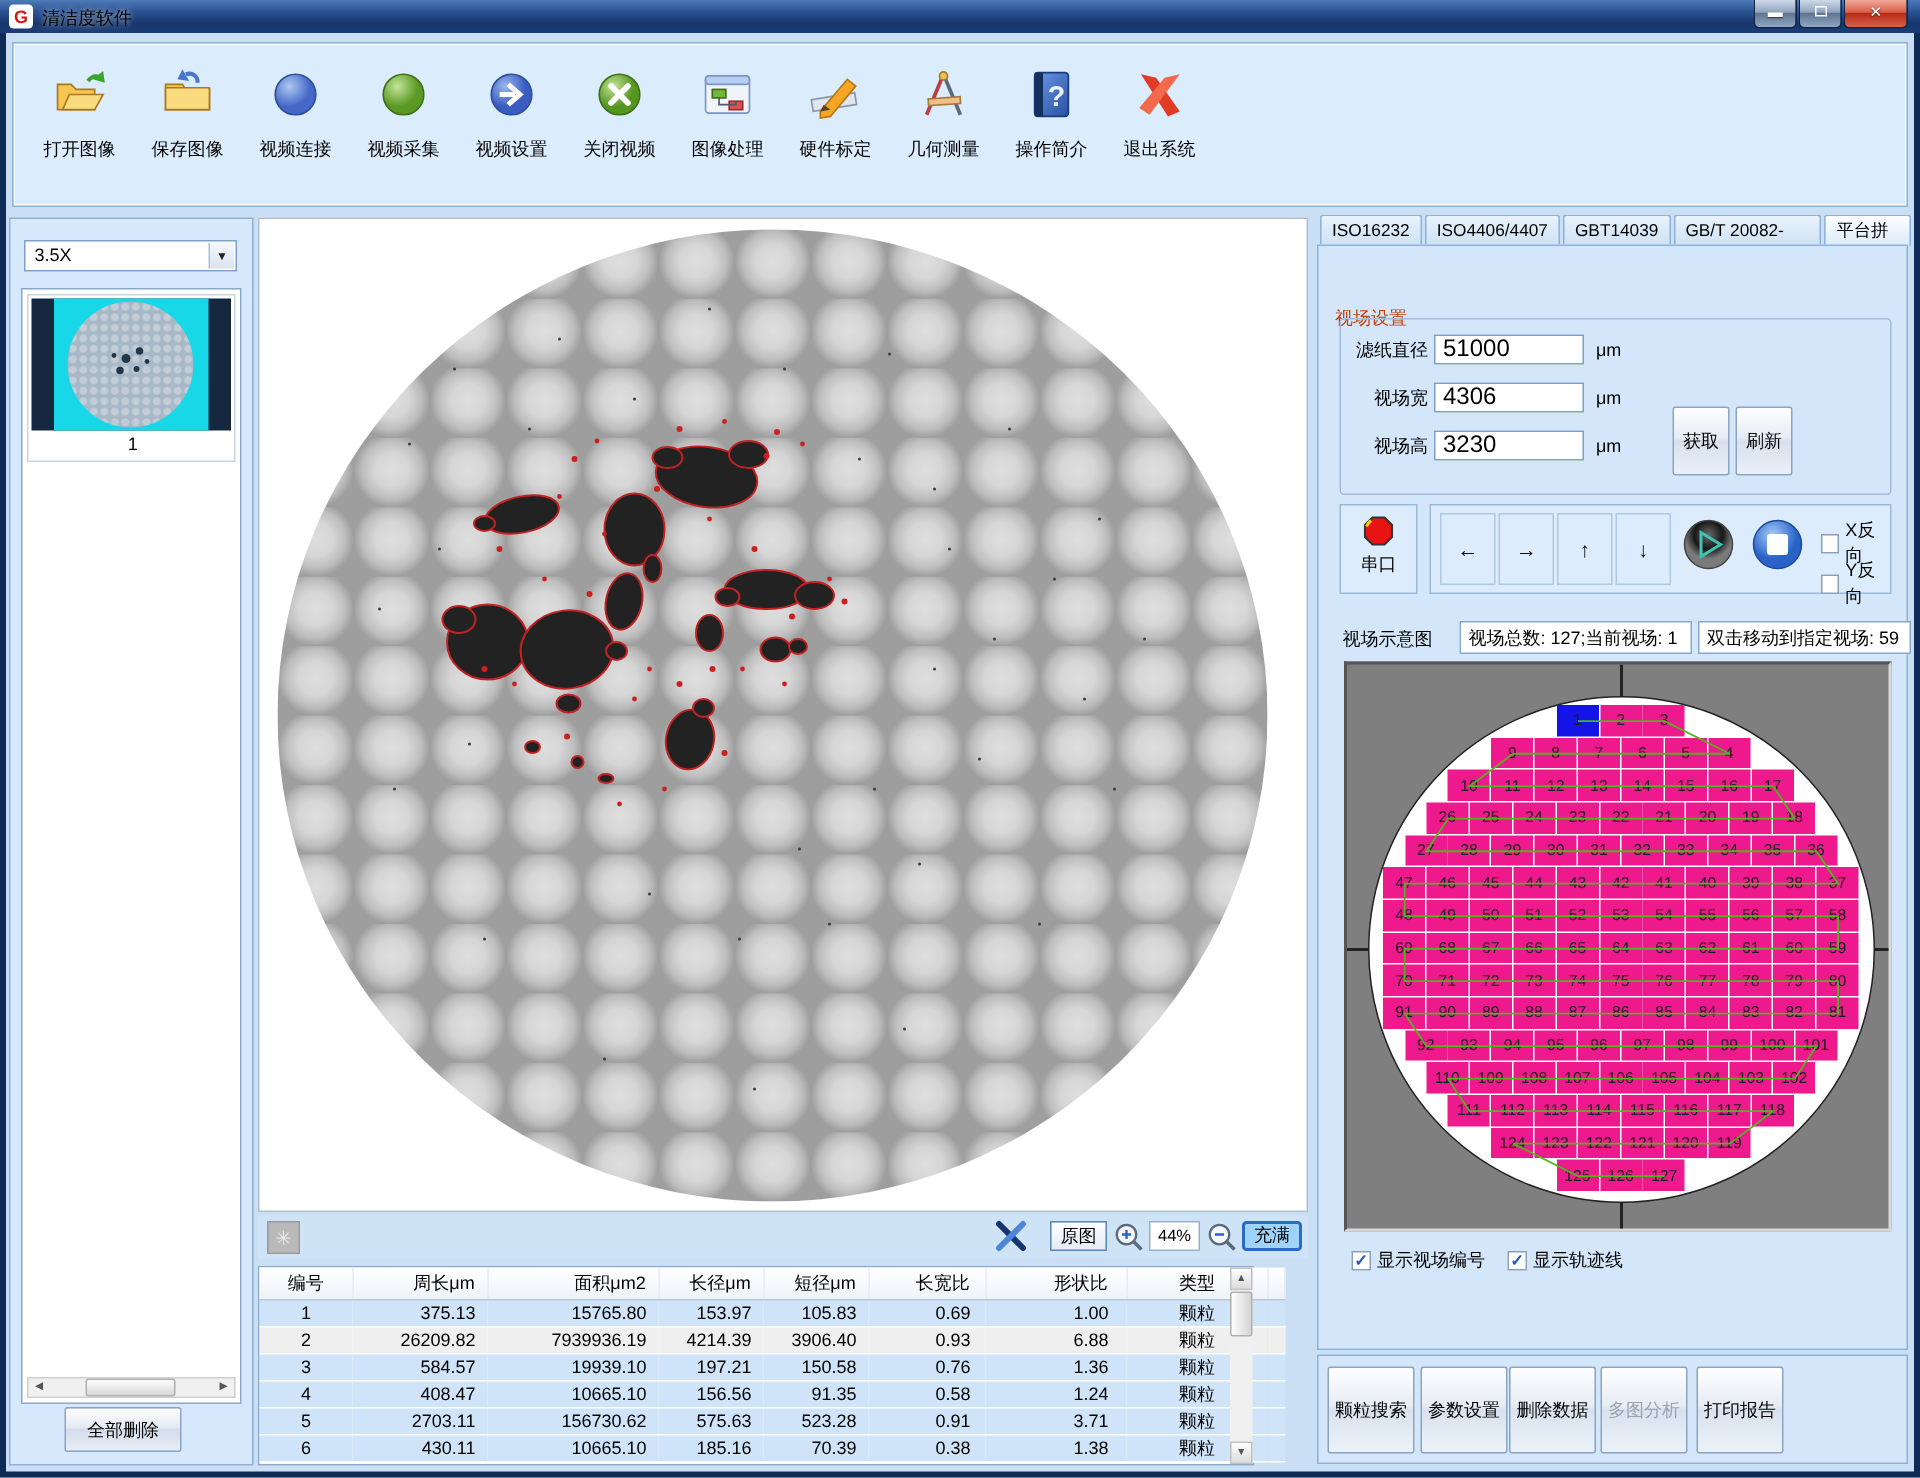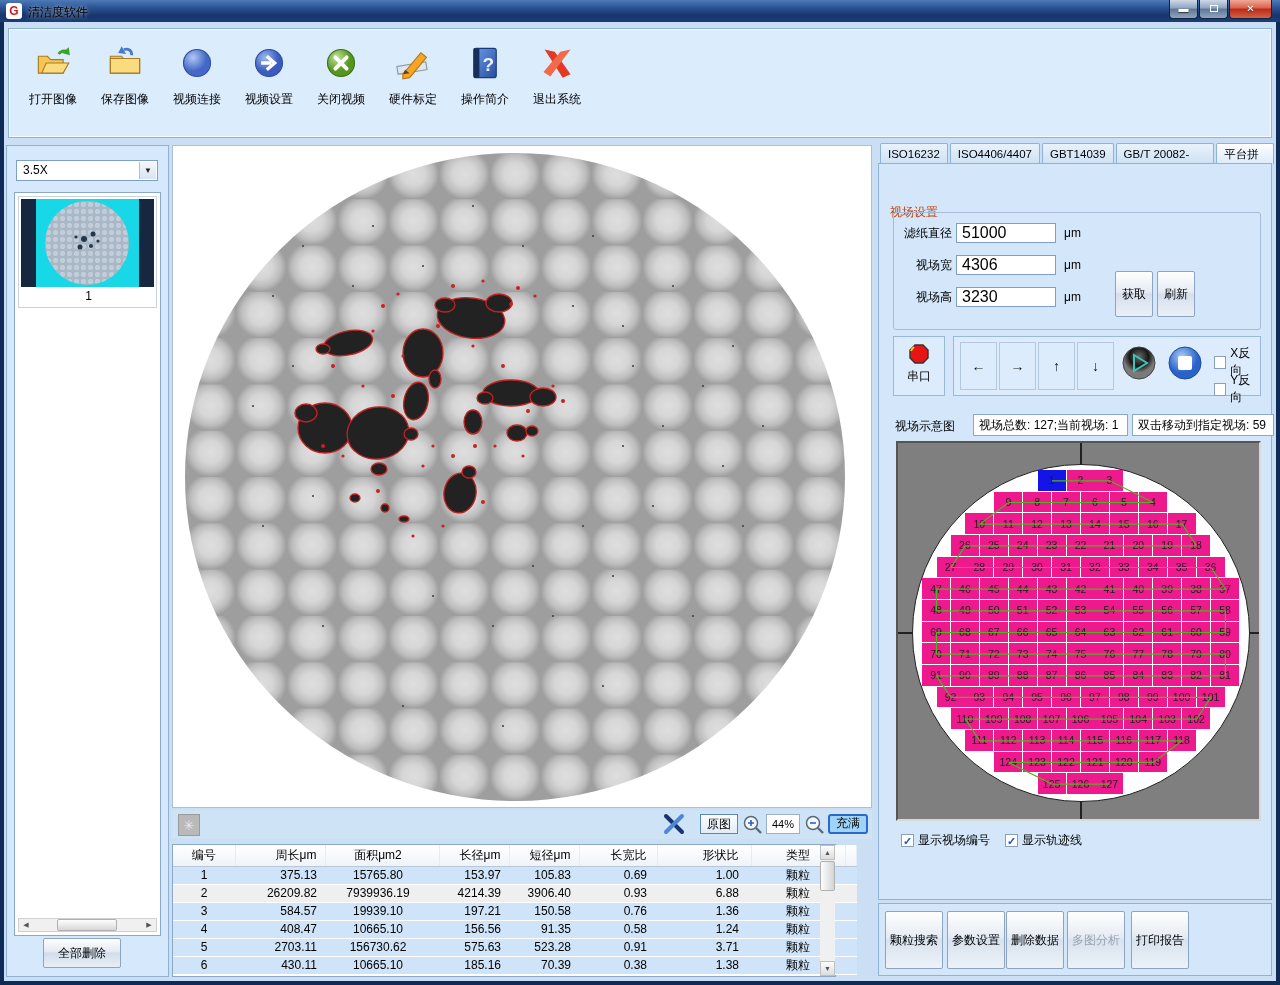--- a/index.html
+++ b/index.html
@@ -88,21 +88,21 @@
   .ptable { position:absolute; left:168px; top:822px; width:664px; height:133px; background:#fff;
     border:1px solid #8aa8c8; }
   table.grid { border-collapse:collapse; table-layout:fixed; width:684px; font-size:12px; }
   table.grid th { height:21px; font-weight:normal; color:#000; background:linear-gradient(180deg,#ffffff,#eef3f9);
     border-bottom:1px solid #b8c8d8; border-right:1px solid #e4ecf4; }
   table.grid td { height:17px; border-bottom:1px solid #fff; color:#000; }
   table.grid tr { background:#cfe4f8; }
   table.grid tr.sel { background:#efefef; }
   .c0 { width:62px; text-align:center; }
   .c1 { width:90px; text-align:right; padding-right:8px; }
-  .c2 { width:114px; text-align:center; padding-right:8px; }
+  .c2 { width:114px; text-align:right; padding-right:8px; }
   .c3 { width:70px; text-align:right; padding-right:8px; }
   .c4 { width:70px; text-align:right; padding-right:8px; }
   .c5 { width:78px; text-align:right; padding-right:10px; }
   .c6 { width:94px; text-align:right; padding-right:12px; }
   .c7 { width:94px; text-align:center; }
   .cfill { width:auto; }
   .vscroll { position:absolute; right:0; top:0; width:15px; height:131px; background:#f0f0f0; }
   .vscroll .uarr,.vscroll .darr { position:absolute; left:0; width:15px; height:15px;
     background:linear-gradient(180deg,#fdfdfd,#dcdcdc); border:1px solid #c0c0c0;
     font-size:7px; color:#555; text-align:center; line-height:14px; }
@@ -218,20 +218,32 @@
                 <stop offset="100%" stop-color="#4568c8"></stop>
               </radialGradient>
             </defs>
           <circle cx="16" cy="16" r="12" fill="url(#g1)" stroke="#2c4f9e"></circle>
         </svg>
         <span class="tblabel">视频连接</span>
       </div>
       <div class="tbitem">
         <svg viewBox="0 0 32 32">
           <defs>
+              <radialGradient id="g2" cx="35%" cy="30%">
+                <stop offset="0%" stop-color="#c4e49a"></stop>
+                <stop offset="100%" stop-color="#5a9a24"></stop>
+              </radialGradient>
+            </defs>
+          <circle cx="16" cy="16" r="12" fill="url(#g2)" stroke="#3f7018"></circle>
+        </svg>
+        <span class="tblabel">视频采集</span>
+      </div>
+      <div class="tbitem">
+        <svg viewBox="0 0 32 32">
+          <defs>
               <radialGradient id="g3" cx="35%" cy="30%">
                 <stop offset="0%" stop-color="#9cb8ee"></stop>
                 <stop offset="100%" stop-color="#3a5cc0"></stop>
               </radialGradient>
             </defs>
           <circle cx="16" cy="16" r="12" fill="url(#g3)" stroke="#2c4f9e"></circle>
           <path d="M9 16h9M14 10l7 6-7 6" fill="none" stroke="#fff" stroke-width="3"></path>
         </svg>
         <span class="tblabel">视频设置</span>
       </div>
@@ -243,25 +255,44 @@
                 <stop offset="100%" stop-color="#55961f"></stop>
               </radialGradient>
             </defs>
           <circle cx="16" cy="16" r="12" fill="url(#g4)" stroke="#3f7018"></circle>
           <path d="M11 11l10 10M21 11L11 21" stroke="#fff" stroke-width="3.4" stroke-linecap="round"></path>
         </svg>
         <span class="tblabel">关闭视频</span>
       </div>
       <div class="tbitem">
         <svg viewBox="0 0 32 32">
+          <rect x="3" y="5" width="26" height="22" rx="2" fill="#f0f4fa" stroke="#7a96c8"></rect>
+          <rect x="3" y="5" width="26" height="5" rx="2" fill="#b8cdf0" stroke="#7a96c8"></rect>
+          <rect x="7" y="13" width="8" height="5" fill="#74b838" stroke="#3f7018"></rect>
+          <rect x="17" y="20" width="8" height="5" fill="#e05050" stroke="#903030"></rect>
+          <path d="M11 18v4h10v-2" fill="none" stroke="#556"></path>
+        </svg>
+        <span class="tblabel">图像处理</span>
+      </div>
+      <div class="tbitem">
+        <svg viewBox="0 0 32 32">
           <rect x="2" y="17" width="26" height="7" fill="#dfe6ee" stroke="#8898a8" transform="rotate(-9 15 20)"></rect>
           <path d="M7 26L23 7l5 4L13 29l-6 1z" fill="#f5a623" stroke="#b8761a"></path>
           <path d="M7 26l2-4 4 3-6 1z" fill="#5a4026"></path>
         </svg>
         <span class="tblabel">硬件标定</span>
+      </div>
+      <div class="tbitem">
+        <svg viewBox="0 0 32 32">
+          <path d="M16 4L6 28" stroke="#b84040" stroke-width="2.2" fill="none"></path>
+          <path d="M16 4l10 24" stroke="#5a6a7a" stroke-width="2.2" fill="none"></path>
+          <circle cx="16" cy="5" r="2.4" fill="#e8c060" stroke="#a87b1e"></circle>
+          <rect x="7" y="18" width="19" height="4" fill="#eec089" stroke="#a8783a" transform="rotate(-4 16 20)"></rect>
+        </svg>
+        <span class="tblabel">几何测量</span>
       </div>
       <div class="tbitem">
         <svg viewBox="0 0 32 32">
           <defs>
               <linearGradient id="g5" x1="0" y1="0" x2="1" y2="1">
                 <stop offset="0%" stop-color="#6a9ae8"></stop>
                 <stop offset="100%" stop-color="#2a4fa0"></stop>
               </linearGradient>
             </defs>
           <rect x="6" y="3" width="20" height="26" rx="2" fill="url(#g5)" stroke="#1a3a80"></rect>

